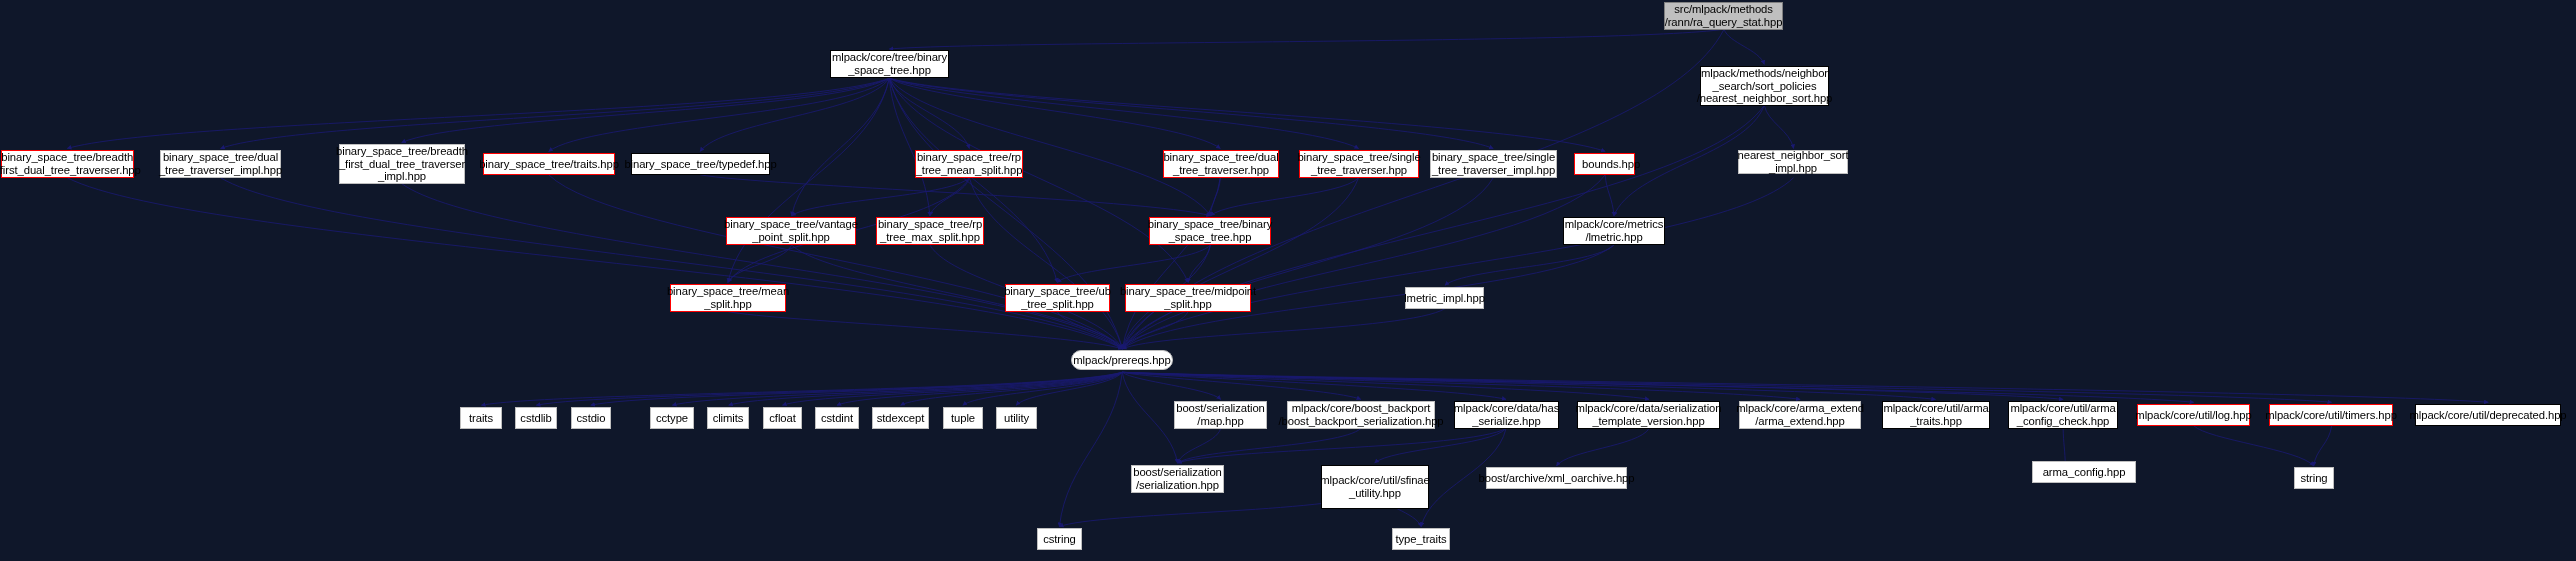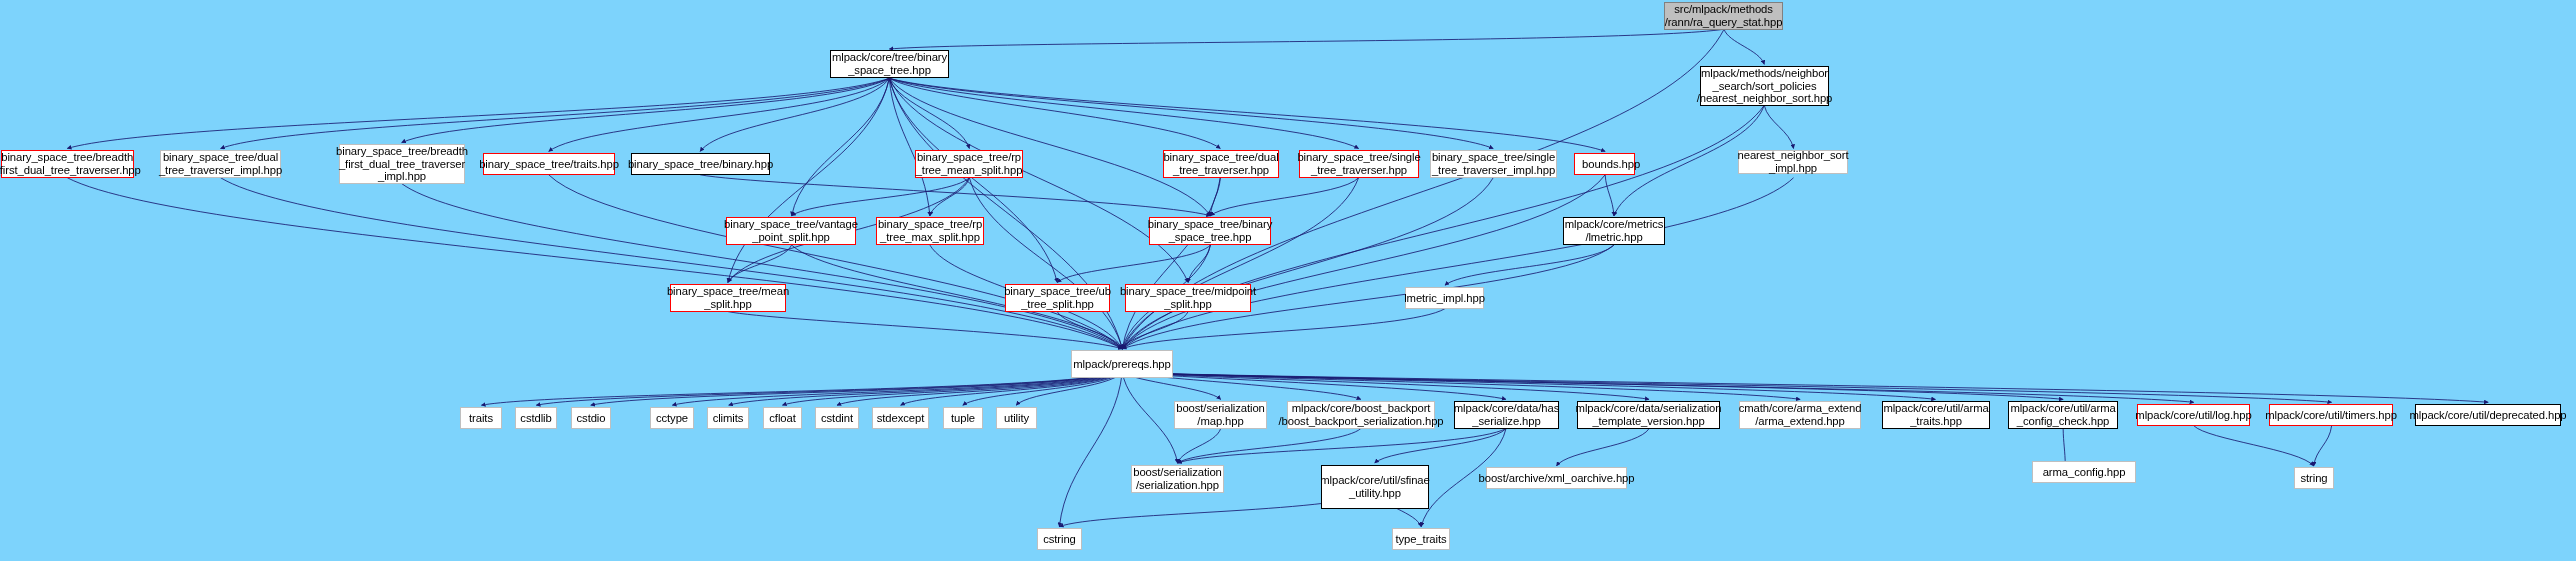--- a/index.html
+++ b/index.html
@@ -4,21 +4,21 @@
 <style>
   html, body {
     margin: 0;
     padding: 0;
     background: #ffffff;
   }
   #graph-root {
     position: relative;
     width: 2576px;
     height: 561px;
-    background: #7dd3fc;
+    background: #0f172a;
     font-family: "Liberation Sans", sans-serif;
     overflow: hidden;
   }
   #edge-layer {
     position: absolute;
     left: 0;
     top: 0;
     width: 2576px;
     height: 561px;
     pointer-events: none;
@@ -158,21 +158,21 @@
 _search/sort_policies
 /nearest_neighbor_sort.hpp</div>
       <div class="node red" style="left: 0.7px; top: 150px; width: 133px; height: 28px;">binary_space_tree/breadth
 _first_dual_tree_traverser.hpp</div>
       <div class="node" style="left: 160px; top: 150px; width: 121px; height: 28px;">binary_space_tree/dual
 _tree_traverser_impl.hpp</div>
       <div class="node" style="left: 339px; top: 144px; width: 126px; height: 40px;">binary_space_tree/breadth
 _first_dual_tree_traverser
 _impl.hpp</div>
       <div class="node red" style="left: 483px; top: 153px; width: 132px; height: 22px;">binary_space_tree/traits.hpp</div>
-      <div class="node black" style="left: 631px; top: 153px; width: 139px; height: 22px;">binary_space_tree/binary.hpp</div>
+      <div class="node black" style="left: 631px; top: 153px; width: 139px; height: 22px;">binary_space_tree/typedef.hpp</div>
       <div class="node red" style="left: 915px; top: 150px; width: 108px; height: 28px;">binary_space_tree/rp
 _tree_mean_split.hpp</div>
       <div class="node red" style="left: 1163px; top: 150px; width: 116px; height: 28px;">binary_space_tree/dual
 _tree_traverser.hpp</div>
       <div class="node red" style="left: 1299px; top: 150px; width: 120px; height: 28px;">binary_space_tree/single
 _tree_traverser.hpp</div>
       <div class="node" style="left: 1430px; top: 150px; width: 127px; height: 28px;">binary_space_tree/single
 _tree_traverser_impl.hpp</div>
       <div class="node red" style="left: 1574px; top: 153px; width: 61px; height: 22px; padding-left: 16px;">bounds.hpp</div>
       <div class="node" style="left: 1738px; top: 150px; width: 110px; height: 24px;">nearest_neighbor_sort
@@ -185,40 +185,40 @@
 _space_tree.hpp</div>
       <div class="node black" style="left: 1563px; top: 217px; width: 102px; height: 28px;">mlpack/core/metrics
 /lmetric.hpp</div>
       <div class="node red" style="left: 670px; top: 284px; width: 116px; height: 28px;">binary_space_tree/mean
 _split.hpp</div>
       <div class="node red" style="left: 1005px; top: 284px; width: 105px; height: 28px;">binary_space_tree/ub
 _tree_split.hpp</div>
       <div class="node red" style="left: 1125px; top: 284px; width: 126px; height: 28px;">binary_space_tree/midpoint
 _split.hpp</div>
       <div class="node" style="left: 1405px; top: 287px; width: 79px; height: 22px;">lmetric_impl.hpp</div>
-      <div class="node" style="left: 1071px; top: 350px; width: 102px; height: 28px;">mlpack/prereqs.hpp</div>
+      <div class="node" style="left: 1071px; top: 350px; width: 102px; height: 20px; border-radius: 11px;">mlpack/prereqs.hpp</div>
       <div class="node" style="left: 460px; top: 407px; width: 42px; height: 22px;">traits</div>
       <div class="node" style="left: 515px; top: 407px; width: 42px; height: 22px;">cstdlib</div>
       <div class="node" style="left: 571px; top: 407px; width: 40px; height: 22px;">cstdio</div>
       <div class="node" style="left: 650px; top: 407px; width: 44px; height: 22px;">cctype</div>
       <div class="node" style="left: 707px; top: 407px; width: 42px; height: 22px;">climits</div>
       <div class="node" style="left: 763px; top: 407px; width: 39px; height: 22px;">cfloat</div>
       <div class="node" style="left: 815px; top: 407px; width: 44px; height: 22px;">cstdint</div>
       <div class="node" style="left: 872px; top: 407px; width: 57px; height: 22px;">stdexcept</div>
       <div class="node" style="left: 943px; top: 407px; width: 40px; height: 22px;">tuple</div>
       <div class="node" style="left: 996px; top: 407px; width: 41px; height: 22px;">utility</div>
       <div class="node" style="left: 1174px; top: 401px; width: 93px; height: 28px;">boost/serialization
 /map.hpp</div>
       <div class="node" style="left: 1287px; top: 401px; width: 148px; height: 28px;">mlpack/core/boost_backport
 /boost_backport_serialization.hpp</div>
       <div class="node black" style="left: 1454px; top: 401px; width: 105px; height: 28px;">mlpack/core/data/has
 _serialize.hpp</div>
       <div class="node black" style="left: 1577px; top: 401px; width: 143px; height: 28px;">mlpack/core/data/serialization
 _template_version.hpp</div>
-      <div class="node" style="left: 1739px; top: 401px; width: 122px; height: 28px;">cmath/core/arma_extend
+      <div class="node" style="left: 1739px; top: 401px; width: 122px; height: 28px;">mlpack/core/arma_extend
 /arma_extend.hpp</div>
       <div class="node black" style="left: 1882px; top: 401px; width: 108px; height: 28px;">mlpack/core/util/arma
 _traits.hpp</div>
       <div class="node black" style="left: 2008px; top: 401px; width: 110px; height: 28px;">mlpack/core/util/arma
 _config_check.hpp</div>
       <div class="node red" style="left: 2137px; top: 404px; width: 113px; height: 22px;">mlpack/core/util/log.hpp</div>
       <div class="node red" style="left: 2269px; top: 404px; width: 124px; height: 22px;">mlpack/core/util/timers.hpp</div>
       <div class="node black" style="left: 2415px; top: 404px; width: 146px; height: 22px;">mlpack/core/util/deprecated.hpp</div>
       <div class="node" style="left: 1131px; top: 465px; width: 93px; height: 28px;">boost/serialization
 /serialization.hpp</div>

